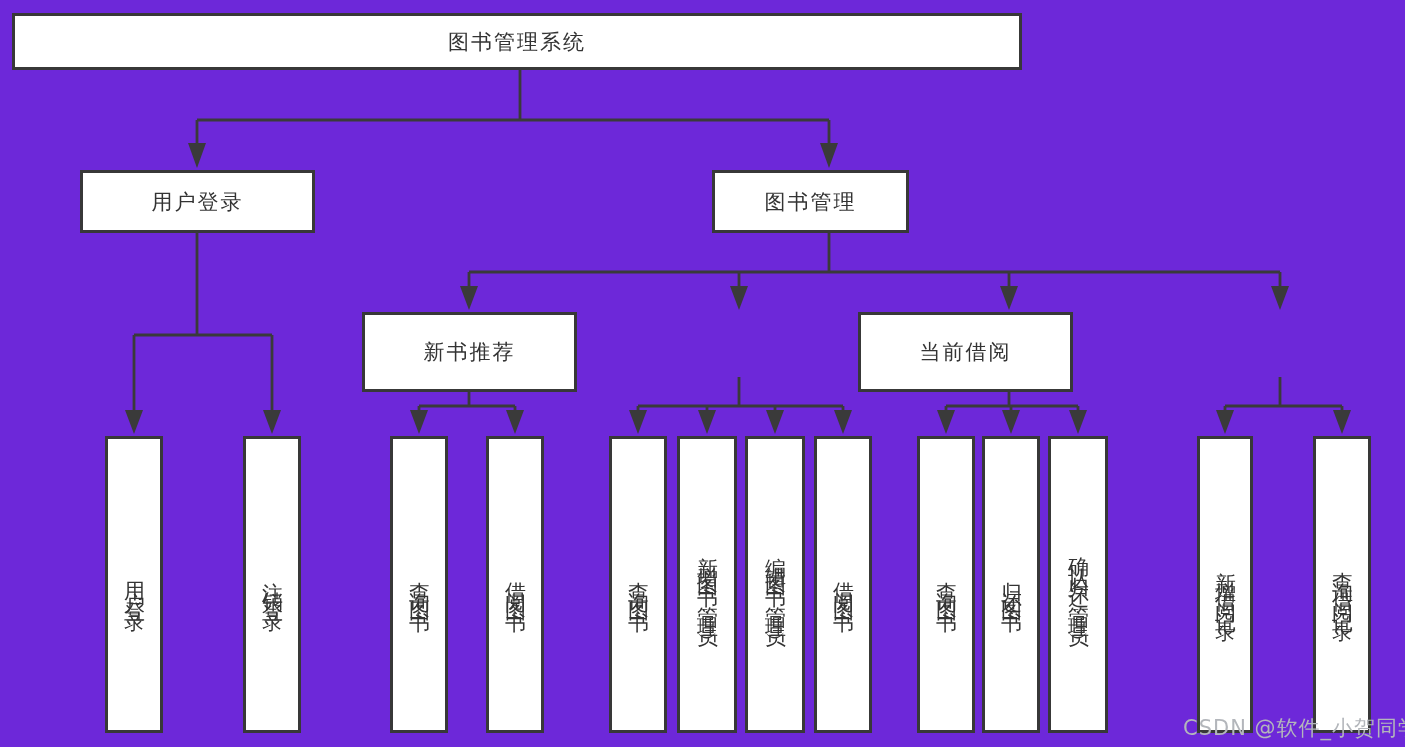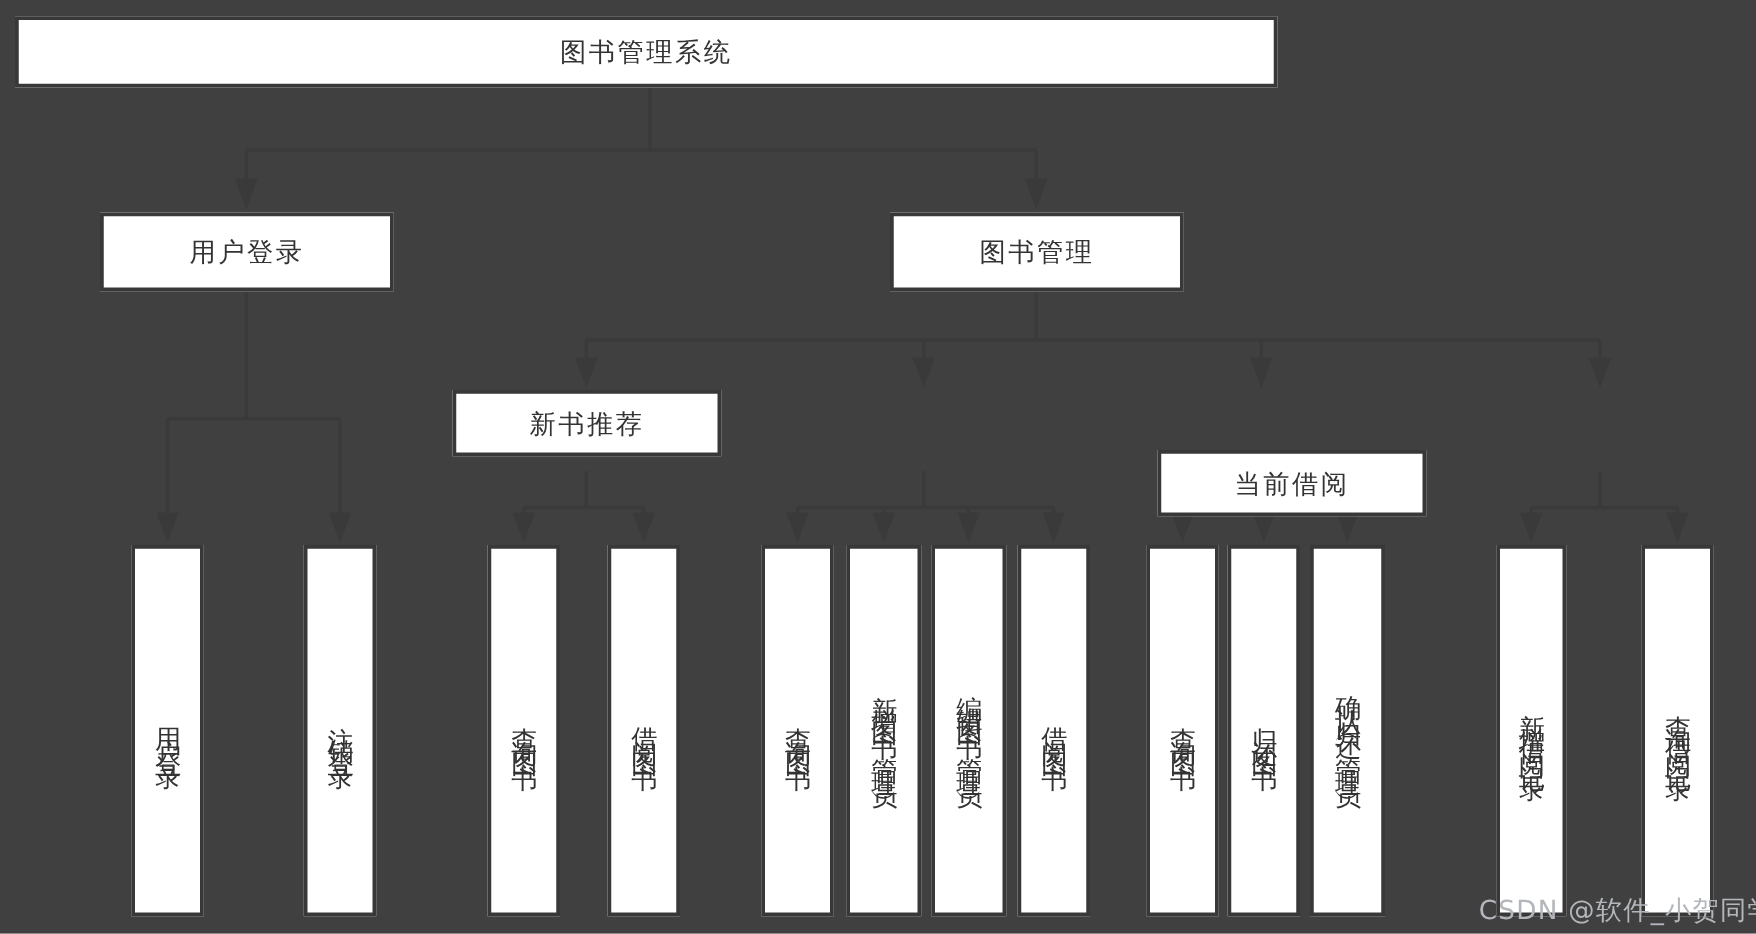--- a/index.html
+++ b/index.html
@@ -1,20 +1,20 @@
 <!DOCTYPE html>
 <html><head>
 <meta charset="utf-8">
 <style>
   html, body { margin: 0; padding: 0; background: #ffffff; }
   .canvas {
     position: relative;
     width: 1405px;
     height: 747px;
-    background: #404040;
+    background: #6d28d9;
     overflow: hidden;
     font-family: "DejaVu Sans", "Liberation Sans", sans-serif;
     text-decoration: underline;
   }
   .connectors {
     position: absolute;
     left: 0; top: 0;
     z-index: 0;
   }
   .box {
@@ -36,25 +36,25 @@
   .box .lbl-v {
     writing-mode: vertical-rl;
     text-orientation: mixed;
     font-size: 21px;
     letter-spacing: 10px;
     line-height: 1;
   }
   
   .n-root      { left: 12px;   top: 13px;  width: 1010px; height: 57px; }
   .n-login     { left: 80px;   top: 170px; width: 235px;  height: 63px; }
-  .n-mgmt      { left: 712px;  top: 170px; width: 235px;  height: 63px; }
-  .n-l3        { top: 312px; width: 215px; height: 53px; text-align: right; }
+  .n-mgmt      { left: 712px;  top: 170px; width: 197px;  height: 63px; }
+  .n-l3        { top: 312px; width: 215px; height: 80px; text-align: right; }
   .n-rec       { left: 362px;  }
   .n-bor       { left: 632px;  }
-  .n-cur       { left: 926px; margin-top: 48px;  }
+  .n-cur       { left: 858px;  }
   .n-his       { left: 1172px; }
   .leaf        { top: 436px; width: 58px; height: 297px; }
   .lf-a1 { left: 105px; }
   .lf-a2 { left: 243px; }
   .lf-b1 { left: 390px; }
   .lf-b2 { left: 486px; }
   .lf-c1 { left: 609px; }
   .lf-c2 { left: 677px; width: 60px; }
   .lf-c3 { left: 745px; width: 60px; }
   .lf-c4 { left: 814px; }

